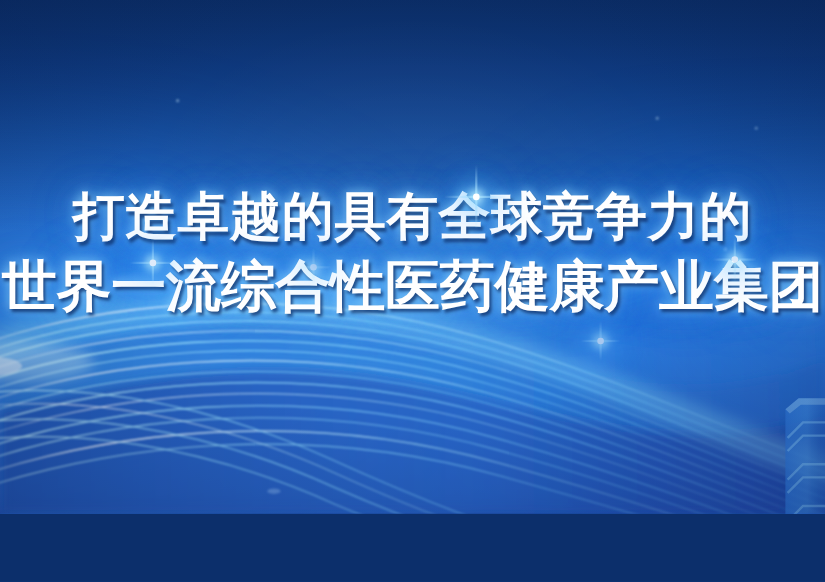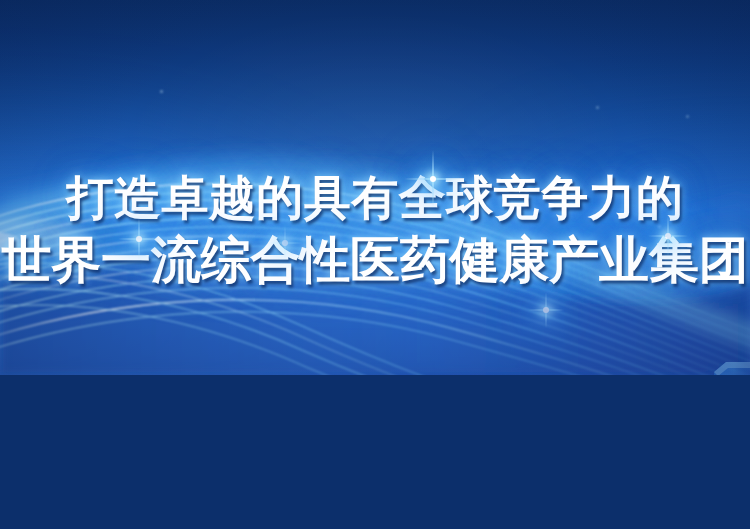--- a/index.html
+++ b/index.html
@@ -4,21 +4,21 @@
 <title>Corporate Vision Banner</title>
 <style>
   html, body {
     margin: 0;
     padding: 0;
     background: #0c2f6b;
   }
   #banner {
     position: relative;
     width: 750px;
-    height: 375px;
+    height: 467px;
     overflow: hidden;
     font-family: "Liberation Serif", "DejaVu Serif", serif;
     background: #1552a8;
     isolation: isolate;
   }
 
   
   .bg-base {
     position: absolute;
     inset: 0;

